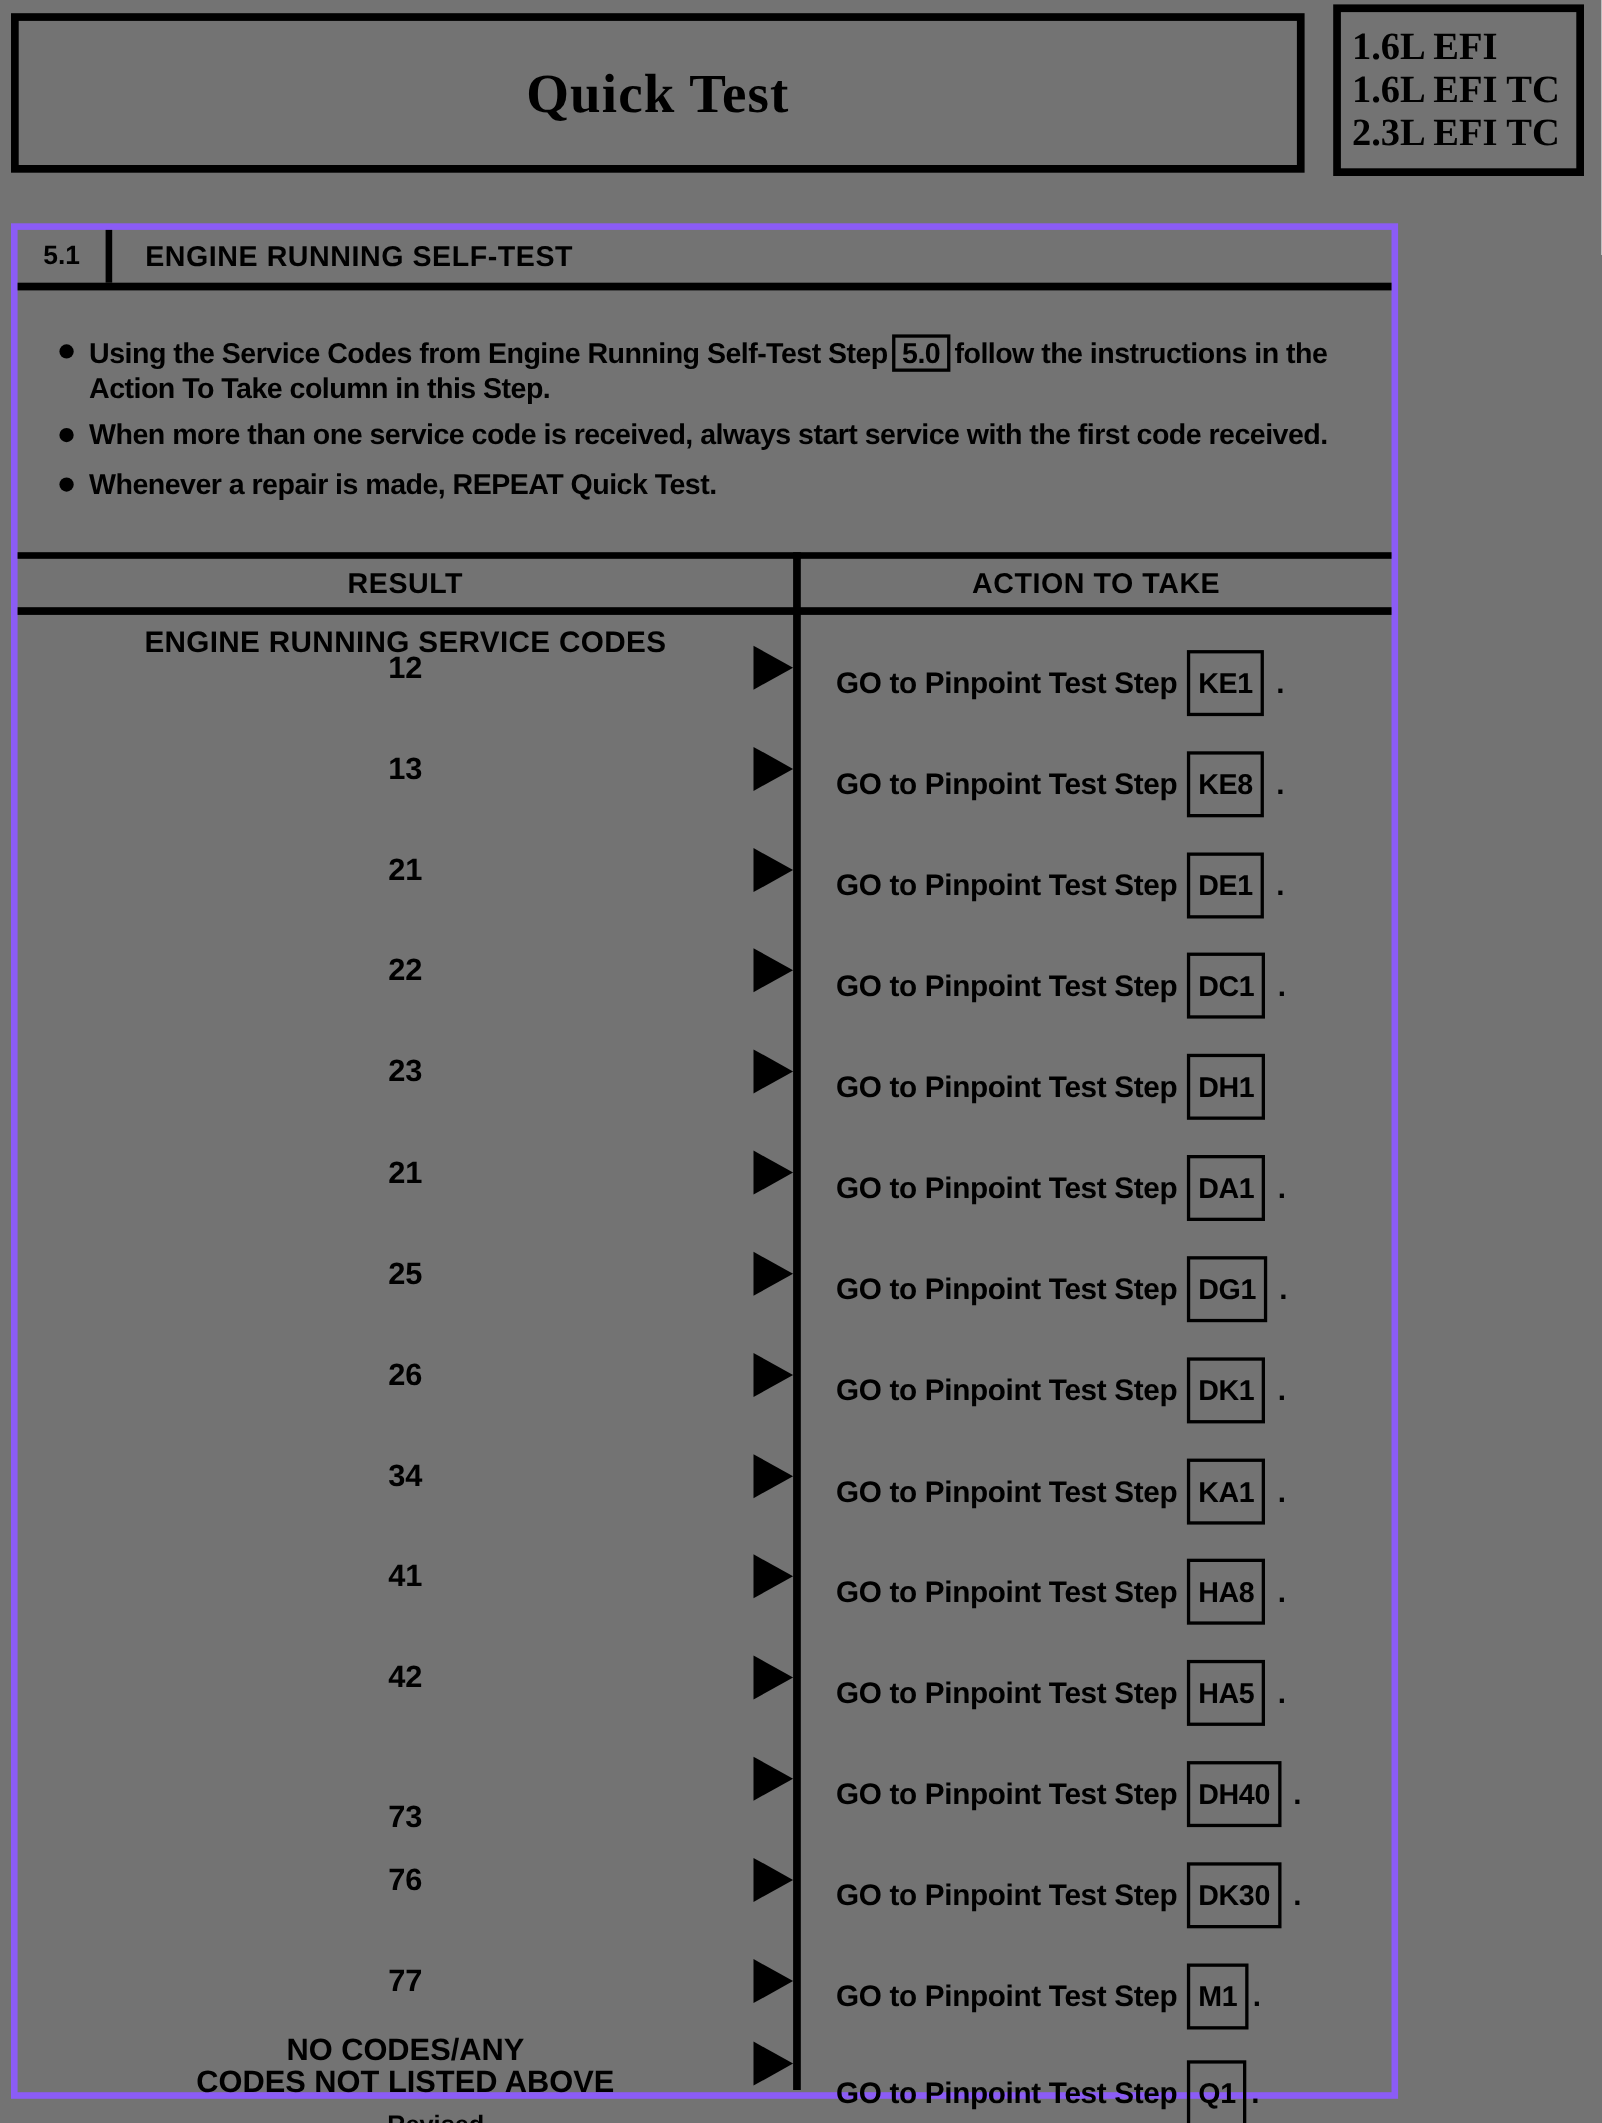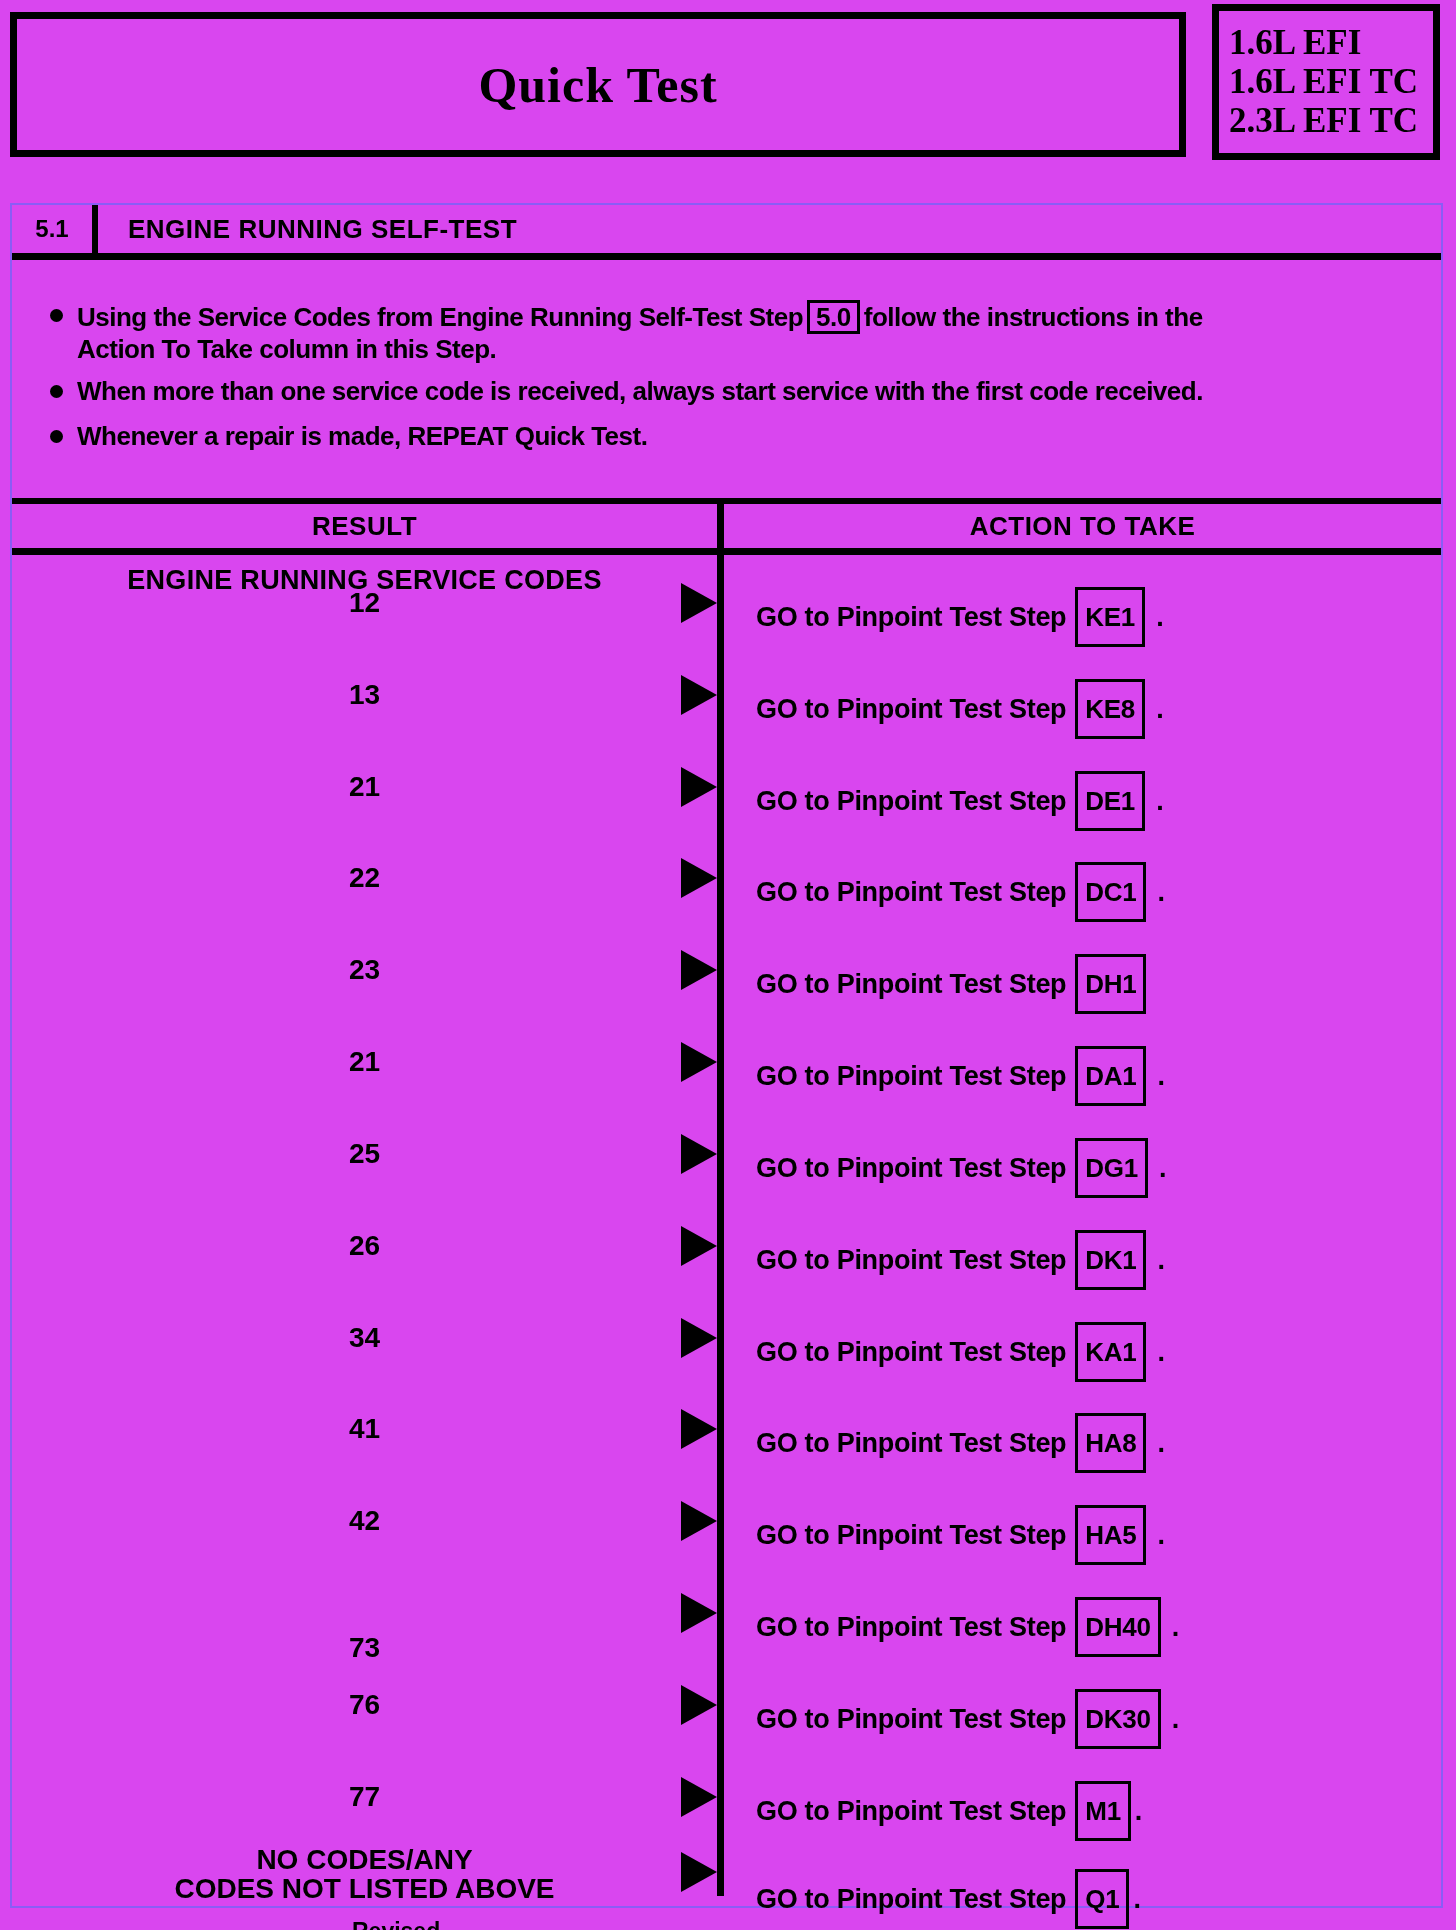--- a/index.html
+++ b/index.html
@@ -1,34 +1,34 @@
 <!DOCTYPE html>
 <html><head>
 <meta charset="utf-8">
 <style>
   html,body{margin:0;padding:0;background:#fff;}
-  #page{position:relative;width:1456px;height:1930px;background:#d946ef;color:#000;
+  #page{position:relative;width:1456px;height:1930px;background:#737373;color:#000;
         font-family:"Liberation Sans",sans-serif;overflow:hidden;}
 
   
   .title-box{position:absolute;left:10px;top:12px;width:1176px;height:145px;
              border:7px solid #000;box-sizing:border-box;
              display:flex;align-items:center;justify-content:center;}
   .title-box h1{margin:0;font-family:"Liberation Serif",serif;font-weight:700;
                 font-size:50px;letter-spacing:1px;}
   .engine-box{position:absolute;left:1212px;top:4px;width:228px;height:156px;
               border:7px solid #000;box-sizing:border-box;
               display:flex;flex-direction:column;justify-content:center;
               padding-left:10px;gap:1px;}
   .engine-box .ev{font-family:"Liberation Serif",serif;font-weight:700;
                   font-size:35px;line-height:38px;white-space:nowrap;}
 
   
-  .main-box{position:absolute;left:10px;top:203px;width:1433px;height:1705px;
-            border:2px solid #8b5cf6;box-sizing:border-box;}
+  .main-box{position:absolute;left:10px;top:203px;width:1261px;height:1705px;
+            border:6px solid #8b5cf6;box-sizing:border-box;}
   .main-inner{position:absolute;left:0;top:0;right:0;bottom:0;}
 
   .sec-header{position:absolute;left:0;top:0;right:0;height:48px;
               border-bottom:7px solid #000;display:flex;align-items:stretch;}
   .sec-num{width:80px;border-right:6px solid #000;display:flex;
            align-items:center;justify-content:center;
            font-weight:700;font-size:24px;}
   .sec-title{display:flex;align-items:center;padding-left:30px;
              font-weight:700;font-size:26px;letter-spacing:0.5px;}
 

